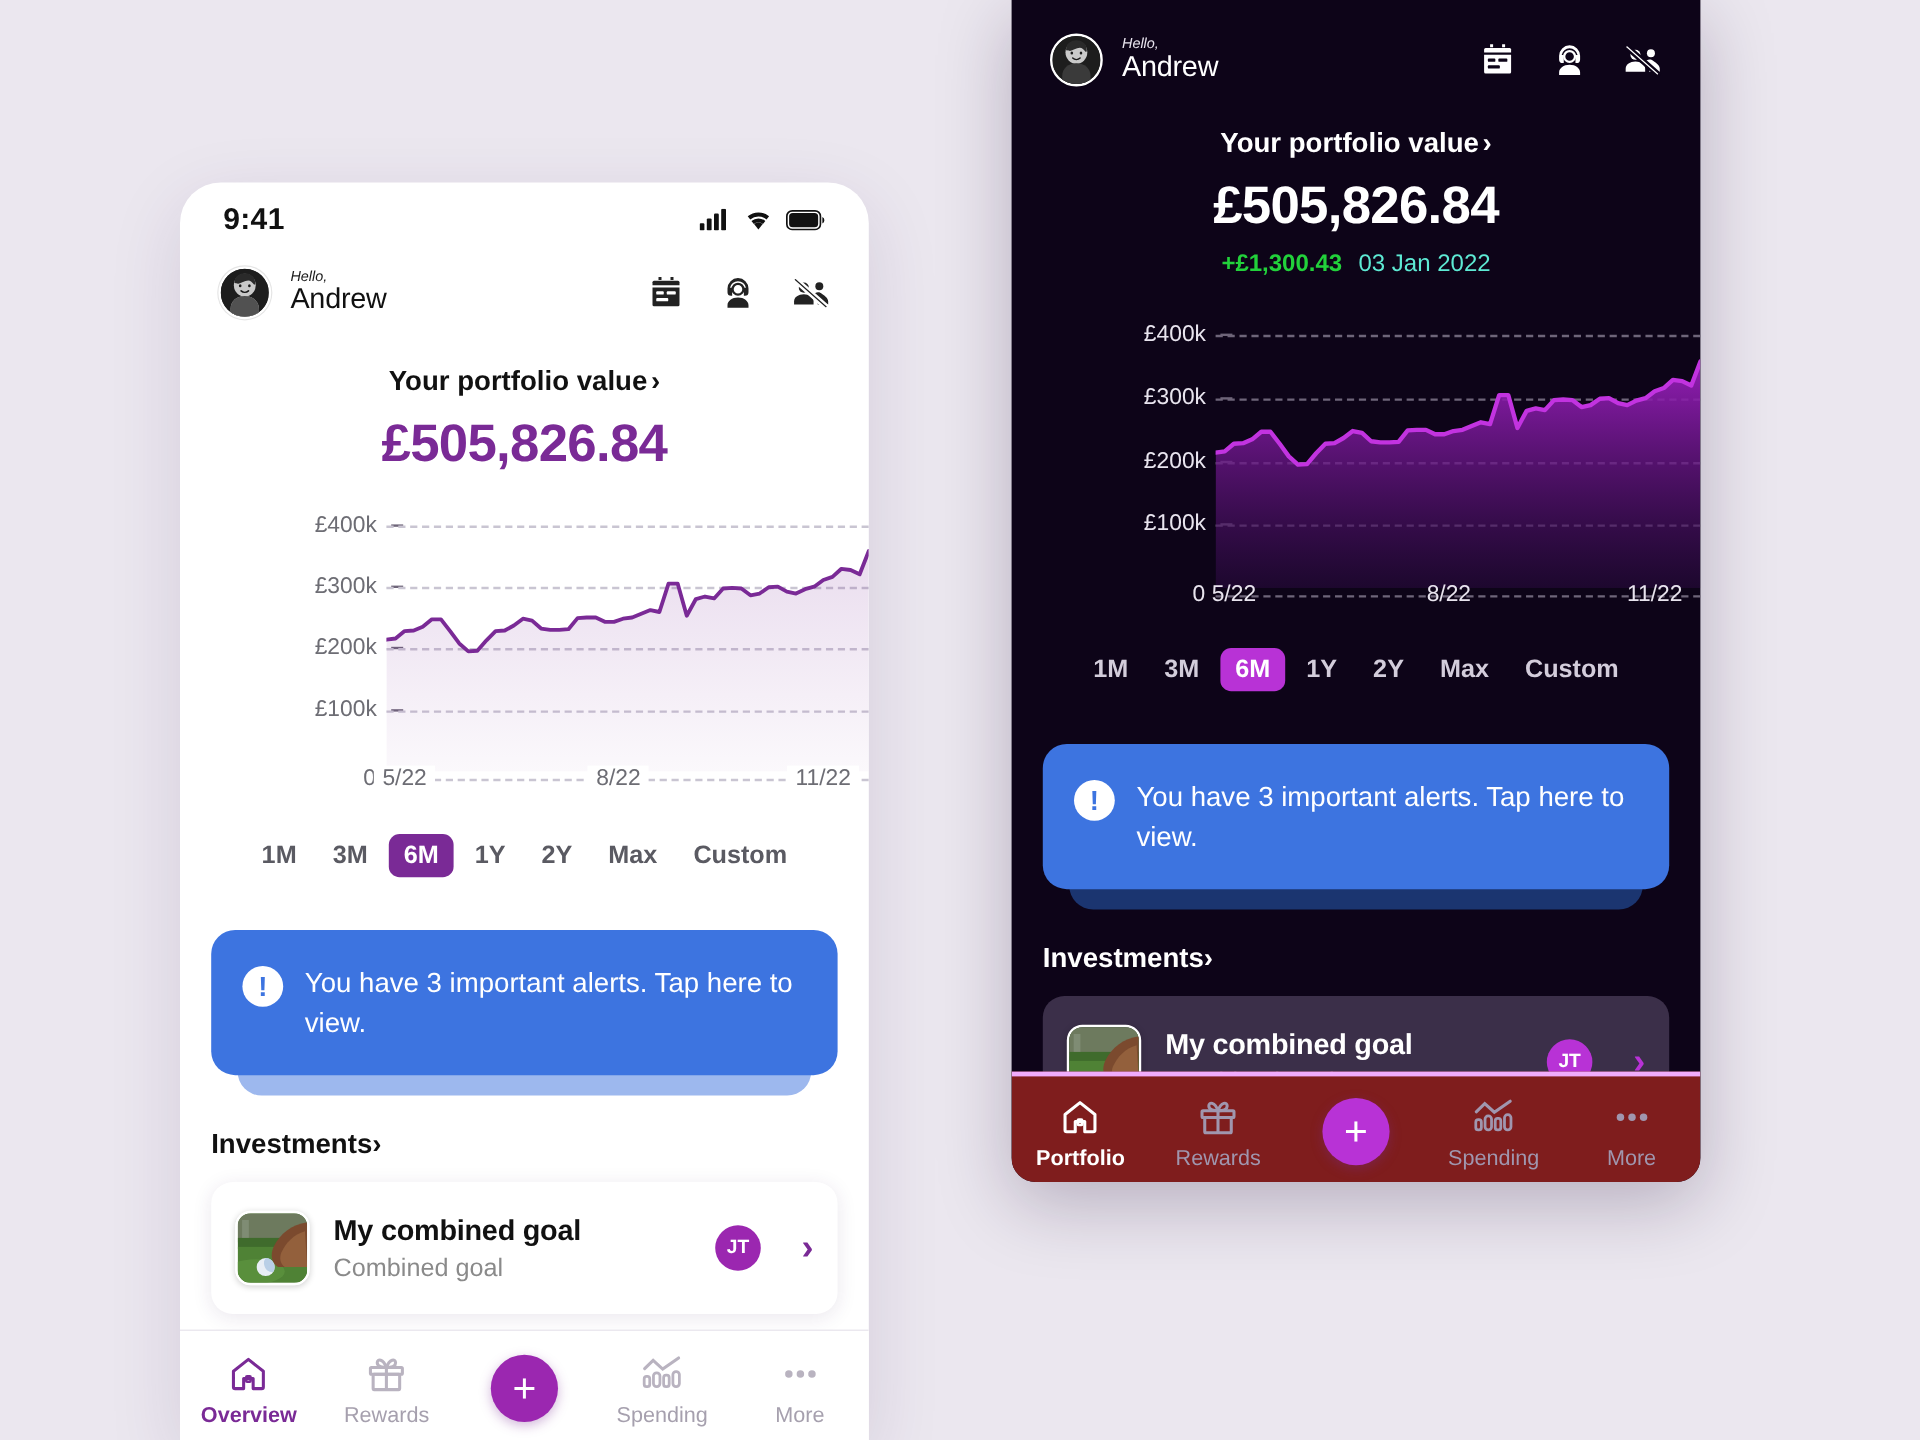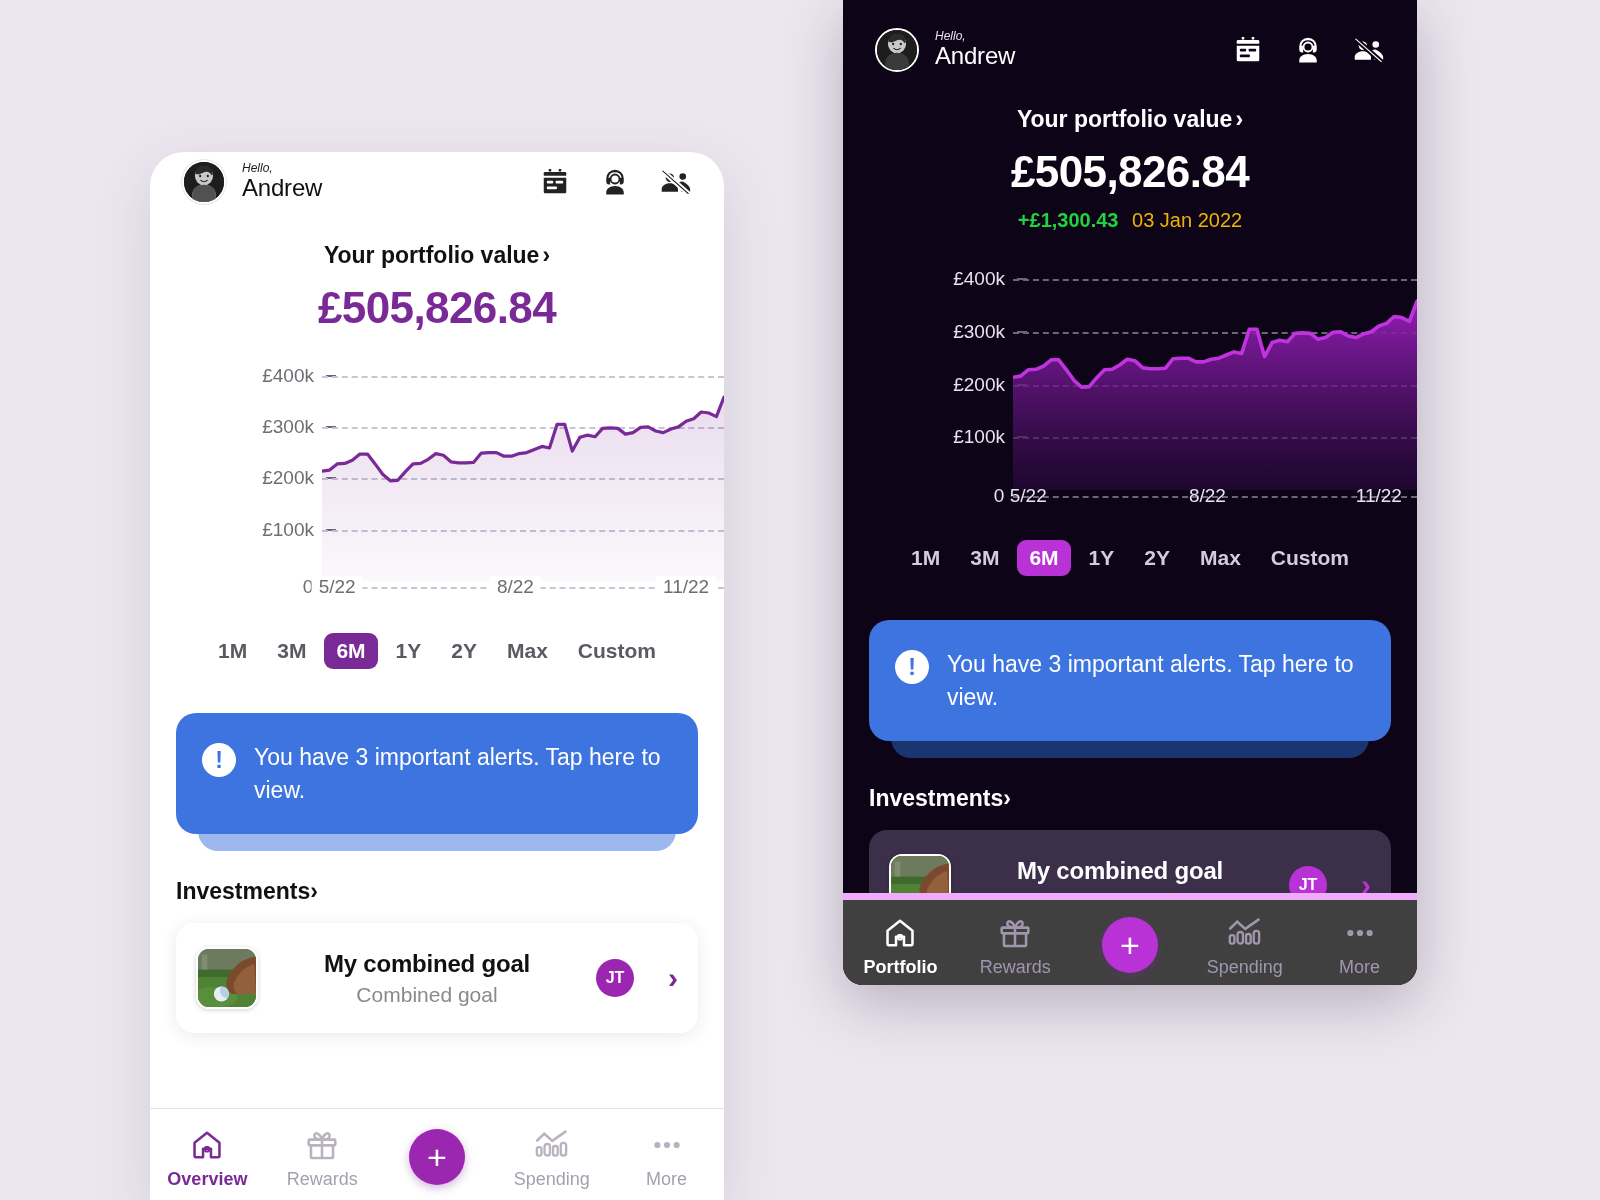--- a/index.html
+++ b/index.html
@@ -113,37 +113,37 @@
   .goal-card {
     margin: 18px 26px 0 26px; background: #fff; border-radius: 18px;
     box-shadow: 0 3px 16px rgba(60,30,90,.10);
     padding: 18px 20px; display: flex; align-items: center; gap: 20px;
     height: 110px;
   }
   .goal-thumb {
     width: 62px; height: 62px; border-radius: 13px; overflow: hidden; flex: none;
     border: 2px solid #fff; box-shadow: 0 1px 5px rgba(0,0,0,.18); position: relative;
   }
-  .goal-meta { flex: 1; min-width: 0; text-align: center; }
+  .goal-meta { flex: 1; min-width: 0; }
   .goal-title { font-size: 24px; font-weight: 700; color: #111; letter-spacing: -.2px; }
   .goal-sub { font-size: 21px; color: #8a8a8a; margin-top: 5px; }
   .goal-badge {
     width: 38px; height: 38px; border-radius: 50%; background: #9B27B0;
     color: #fff; font-size: 16px; font-weight: 700;
     display: flex; align-items: center; justify-content: center; flex: none;
   }
   .goal-chev { color: #7A2A96; font-size: 30px; font-weight: 700; flex: none; margin-left: 14px; }
 
   
   .tabbar {
     position: absolute; left: 0; right: 0; bottom: 0; height: 92px;
     background: #fff; border-top: 1px solid #E7E3EC;
     display: flex; align-items: center;
   }
-  .tabbar.dark { background: #404040; border-top: 7px solid #f0abfc; }
+  .tabbar.dark { background: #7f1d1d; border-top: 4px solid #f0abfc; }
   .tab {
     flex: 1; display: flex; flex-direction: column; align-items: center; gap: 7px;
     padding-top: 8px;
   }
   .tab-label { font-size: 18px; color: #A6A0AE; }
   .tab.active .tab-label { color: #7A2A96; font-weight: 600; }
   .tabbar.dark .tab-label { color: #A096AE; }
   .tabbar.dark .tab.active .tab-label { color: #fff; font-weight: 700; }
   .fab {
     width: 56px; height: 56px; border-radius: 50%; background: #9B27B0;
@@ -160,21 +160,21 @@
     background: #0D0418;
     border-radius: 0 0 20px 20px;
     box-shadow: 0 18px 60px rgba(30,10,50,.25);
     overflow: hidden;
   }
   .phone-dark .greet .hello { color: #E8E4EE; }
   .phone-dark .greet .name { color: #fff; }
   .phone-dark .portfolio-label { color: #fff; }
   .phone-dark .portfolio-value { color: #fff; }
   .phone-dark .portfolio-delta .up { color: #22D13B; }
-  .phone-dark .portfolio-delta .sub { color: #eab308; text-align: right; }
+  .phone-dark .portfolio-delta .sub { color: #5eead4; text-align: right; }
   .phone-dark .ylab { color: #E8E4EE; background: transparent; }
   .phone-dark .xlab { color: #E8E4EE; background: transparent; }
   .phone-dark .gridline { border-top-color: #6E6579; }
   .phone-dark .xaxis-dark { border-top: 2px dashed #6E6579; }
   .phone-dark .range { color: #D3CDDB; }
   .phone-dark .range.active { background: #B832D6; color: #fff; }
   .phone-dark .section-hd { color: #fff; }
   .phone-dark .alert-shadow2 { background: #1B3570; }
   .phone-dark .goal-card { background: #3B2F49; box-shadow: none; }
   .phone-dark .goal-title { color: #fff; }
@@ -190,20 +190,41 @@
   .chart-wrap-dark .yaxis-col { position:absolute; left:0; top:0; bottom:36px; width:170px; }
   .tick-dash { position:absolute; transform:translateY(-50%); right:-14px; width:10px; border-top:2px dashed #6E6579; }
 </style>
 </head>
 <body>
 
 <div class="stage">
 
   <div class="phone-light">
 
+    <div class="statusbar">
+      <div class="status-time">9:41</div>
+      <div class="status-icons">
+        <svg width="26" height="18" viewBox="0 0 26 18">
+          <rect x="0" y="12" width="4" height="6" rx="1" fill="#111"></rect>
+          <rect x="6" y="8" width="4" height="10" rx="1" fill="#111"></rect>
+          <rect x="12" y="4" width="4" height="14" rx="1" fill="#111"></rect>
+          <rect x="18" y="0" width="4" height="18" rx="1" fill="#111"></rect>
+        </svg>
+        <svg width="24" height="18" viewBox="0 0 24 18">
+          <path d="M12 17.2 8.4 12.6a5.9 5.9 0 0 1 7.2 0z" fill="#111"></path>
+          <path d="M3.1 6.3a13.6 13.6 0 0 1 17.8 0l-2.1 2.6a10.3 10.3 0 0 0-13.6 0z" fill="#111"></path>
+          <path d="M6.2 10.2a9 9 0 0 1 11.6 0l-2 2.5a5.8 5.8 0 0 0-7.6 0z" fill="#111"></path>
+        </svg>
+        <svg width="33" height="17" viewBox="0 0 33 17">
+          <rect x="0.7" y="0.7" width="28" height="15.6" rx="4.5" fill="none" stroke="#111" stroke-width="1.4"></rect>
+          <rect x="2.6" y="2.6" width="24.2" height="11.8" rx="3" fill="#111"></rect>
+          <path d="M30.3 5.8v5.4a3 3 0 0 0 0-5.4z" fill="#111"></path>
+        </svg>
+      </div>
+    </div>
 
     <div class="hdr">
       <div class="avatar">
         <svg viewBox="0 0 44 44">
           <rect width="44" height="44" fill="#1d1d1d"></rect>
           <ellipse cx="22" cy="15" rx="10" ry="10.5" fill="#c9c9c9"></ellipse>
           <path d="M12.5 13c0-6 4.5-9 9.5-9s9.5 3 9.5 9c0 1.4-.6 2-1.3 1.2-1.2-1.4-3-3.4-5-3.4-3.6 0-6.4 2.4-9.2 3-.4.1-.6 0-.6-.4z" fill="#2a2a2a"></path>
           <path d="M22 25c7.5 0 13 5 13 11.5V44H9v-7.5C9 30 14.5 25 22 25z" fill="#d6d6d6"></path>
           <path d="M22 25c7.5 0 13 5 13 11.5V44H9v-7.5C9 30 14.5 25 22 25z" fill="#3a3a3a" opacity=".85"></path>
           <ellipse cx="17.8" cy="15.5" rx="1.2" ry="1.4" fill="#1a1a1a"></ellipse>

